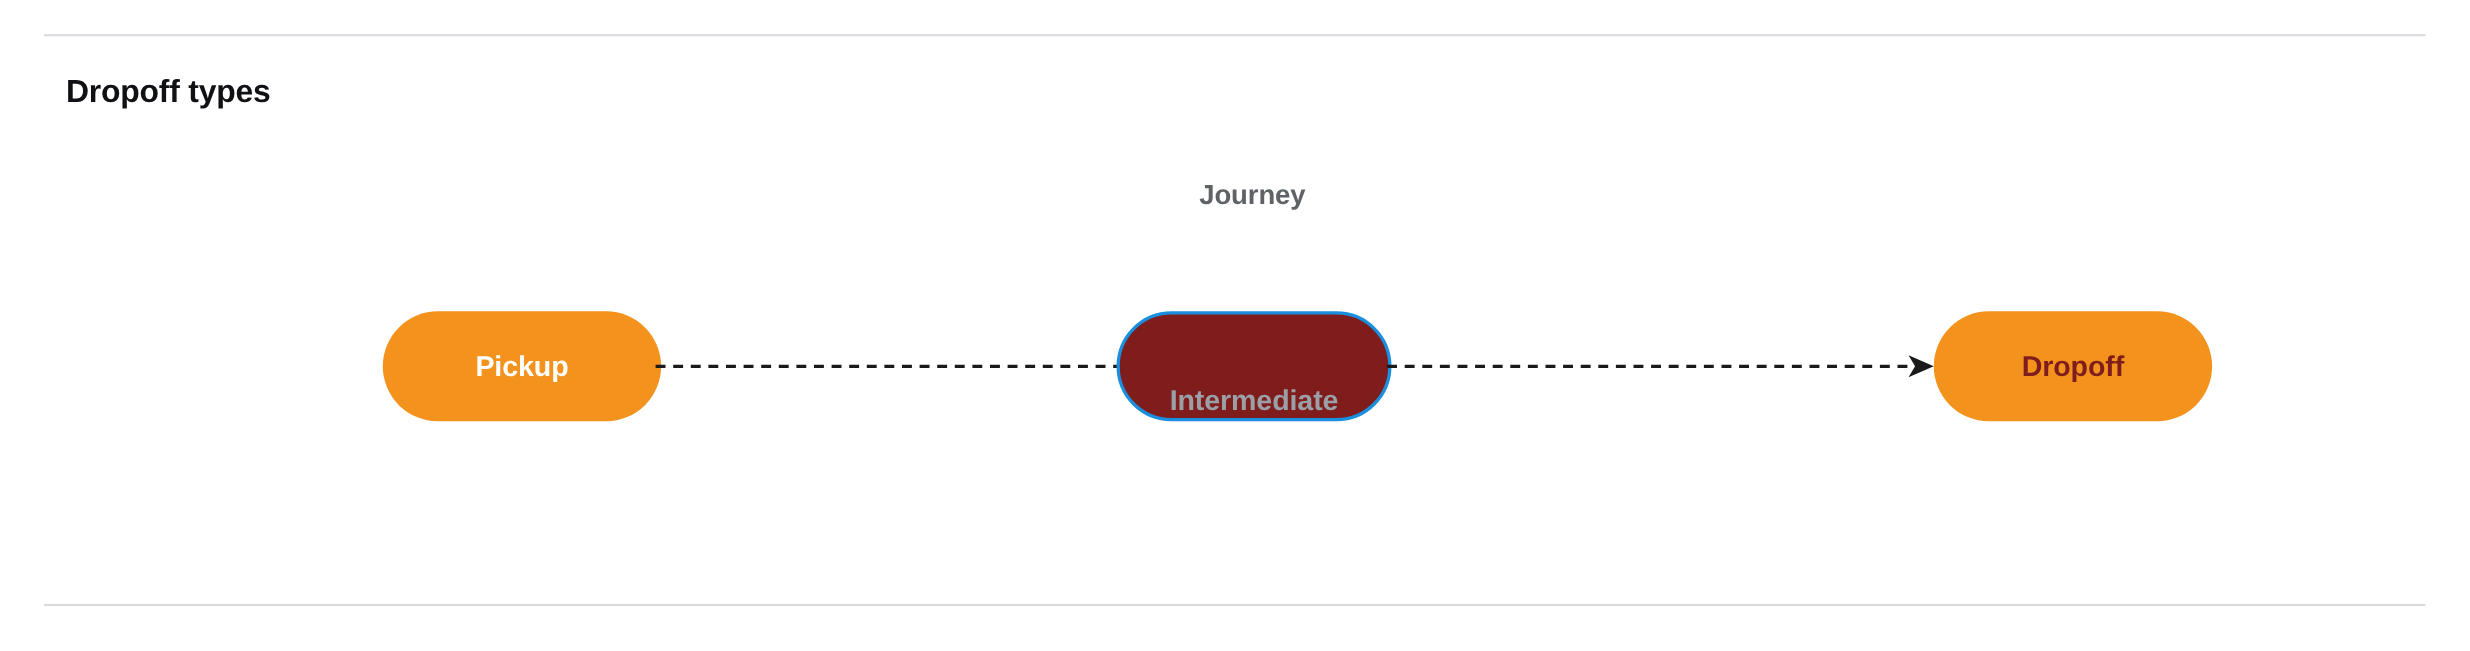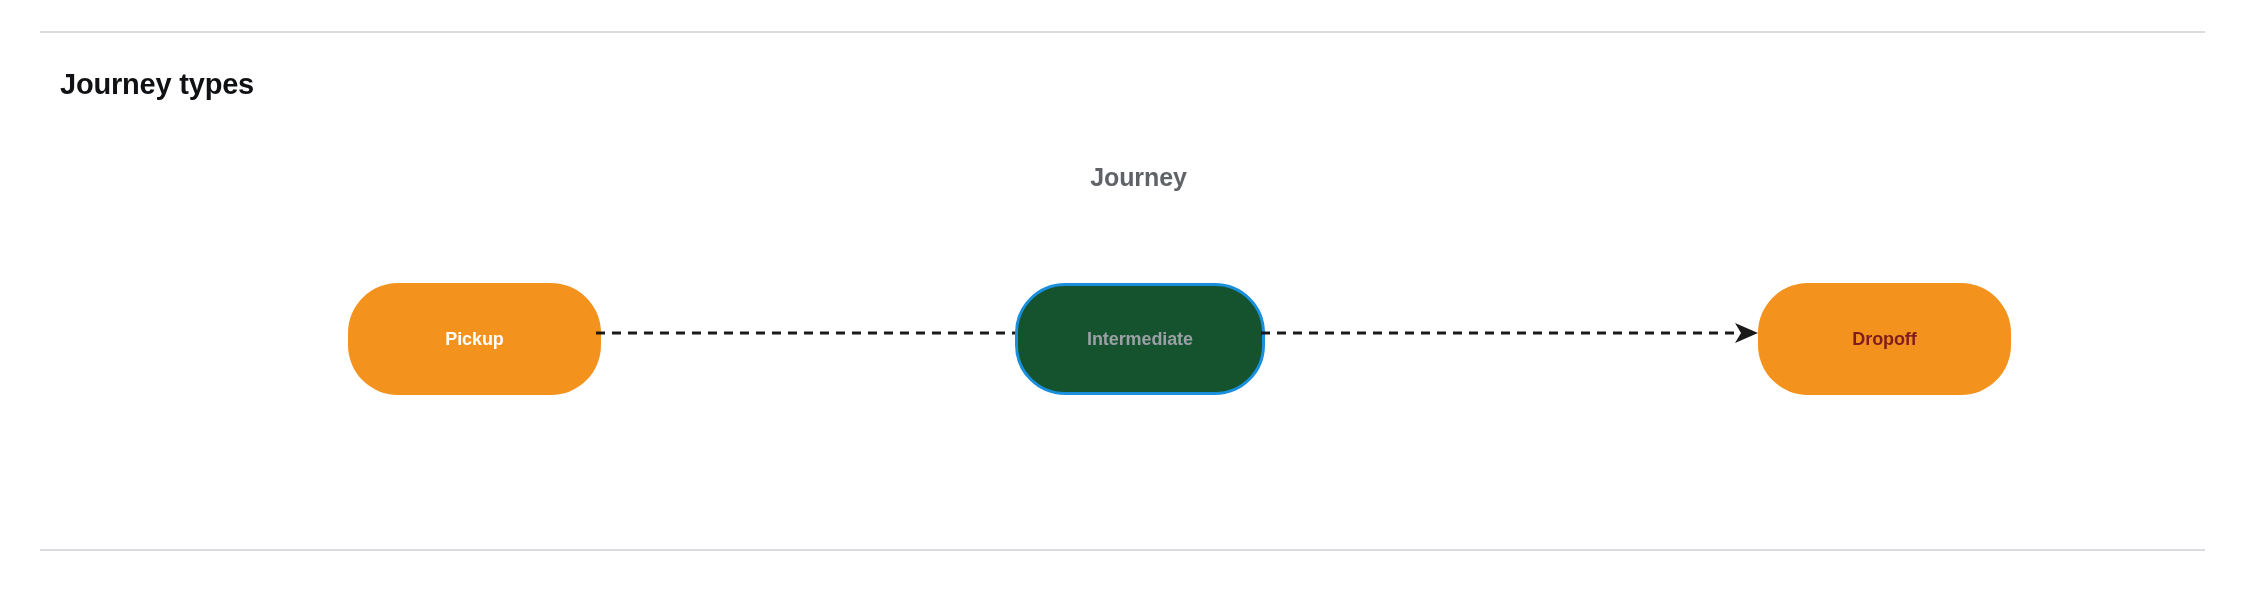--- a/index.html
+++ b/index.html
@@ -66,27 +66,27 @@
     font-weight: bold;
     color: #5f6368;
     letter-spacing: -0.1px;
     white-space: nowrap;
   }
 
   
   .node {
     position: absolute;
     top: 283px;
-    height: 112px;
+    height: 100px;
     box-sizing: border-box;
     display: flex;
     align-items: center;
     justify-content: center;
     border-radius: 50px;
-    font-size: 18px;
+    font-size: 26px;
     font-weight: bold;
     letter-spacing: -0.1px;
     white-space: nowrap;
   }
 
   .node-pickup {
     left: 348px;
     width: 253px;
     background: #f4921e;
     color: #ffffff;
@@ -95,44 +95,45 @@
   .node-dropoff {
     left: 1758px;
     width: 253px;
     background: #f4921e;
     color: #7f1d1d;
   }
 
   .node-intermediate {
     left: 1015px;
     width: 250px;
-    background: #14532d;
+    background: #7f1d1d;
     border: 3px solid #1a8fde;
     color: #9aa0a6;
+    align-items: flex-end;
   }
 
   
   .connector {
     position: absolute;
     top: 312px;
     height: 42px;
   }
   .connector svg { display: block; overflow: visible; }
 
   .conn-1 { left: 596px; width: 424px; }
   .conn-2 { left: 1261px; width: 502px; }
 </style>
 </head>
 <body>
 
 <div class="page">
 
   <div class="divider top"></div>
 
-  <div class="section-title">Journey types</div>
+  <div class="section-title">Dropoff types</div>
 
   <div class="diagram">
 
     <div class="journey-label">Journey</div>
 
     <div class="node node-pickup">
       <span>Pickup</span>
     </div>
 
     <div class="connector conn-1">

